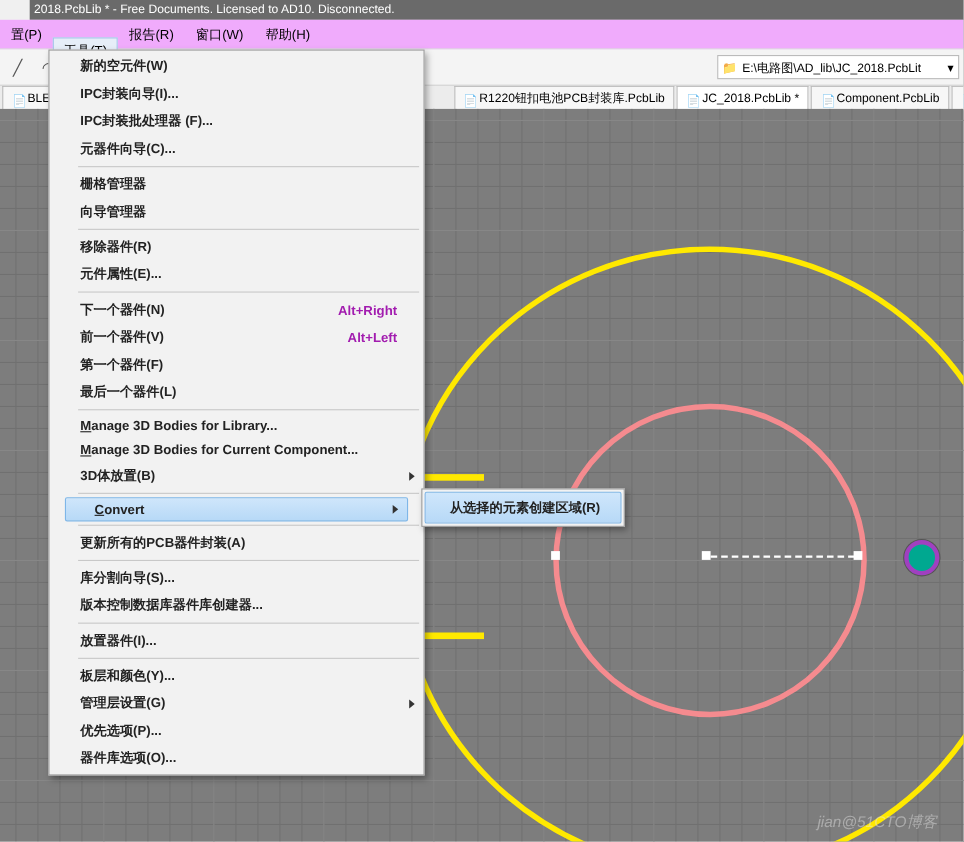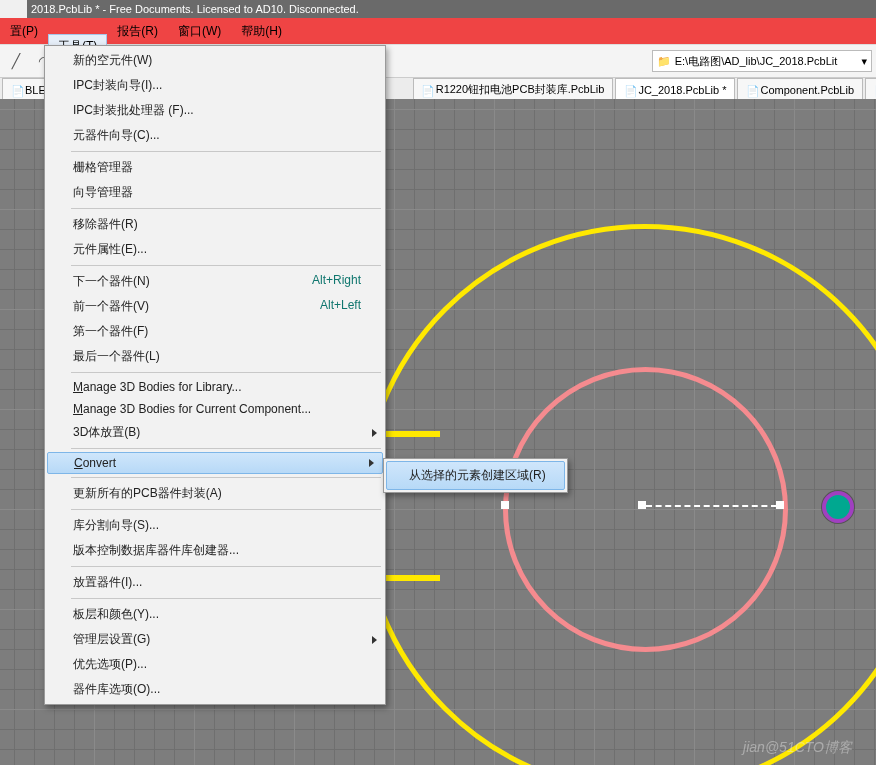--- a/index.html
+++ b/index.html
@@ -17,21 +17,21 @@
     color: #fff;
     height: 18px;
     line-height: 18px;
     padding-left: 4px;
     font-size: 11px;
     overflow: hidden;
     white-space: nowrap;
     margin-left: 27px;
   }
   .menu-bar {
-    background: #ef4444;
+    background: #f0abfc;
     border-bottom: 1px solid #ddd;
     height: 26px;
     display: flex;
     align-items: center;
     padding-left: 0px;
   }
   .menu-item {
     padding: 4px 10px;
     cursor: default;
   }
@@ -150,41 +150,42 @@
     box-shadow: 2px 3px 6px rgba(0,0,0,.35);
     padding: 2px 0;
   }
   .dd-item {
     padding: 4px 24px 4px 28px;
     font-size: 12px;
     color: #222;
     cursor: default;
     display: flex;
     justify-content: space-between;
-    align-items: flex-start;
+    align-items: center;
     position: relative;
-  }
-  .dd-item .shortcut { color:#0f766e; font-size:12px;}
+    font-weight: bold;
+  }
+  .dd-item .shortcut { color:#a21caf; font-size:12px;}
   .dd-item.highlight {
     background: linear-gradient(#cfe6fb,#b7d9f7);
     border: 1px solid #7eb6e8;
-    margin: 0 2px;
+    margin: 0 14px;
     padding: 3px 22px 3px 26px;
     border-radius: 2px;
   }
   .dd-item .arrow {
     width:0;height:0;border-top:4px solid transparent;border-bottom:4px solid transparent;border-left:5px solid #333;
     position:absolute; right:8px; top:50%; transform:translateY(-50%);
   }
   .dd-sep {
     height:1px; background:#c8c8c8; margin:3px 4px 3px 26px;
   }
   .submenu {
     position:absolute;
-    left: 383px; top: 458px;
+    left: 383px; top: 444px;
     background:#f2f2f2;
     border:1px solid #9a9a9a;
     box-shadow: 2px 3px 6px rgba(0,0,0,.35);
     padding:2px;
   }
   .submenu .dd-item.highlight{
     margin:0;
     padding: 5px 18px 5px 22px;
   }
   .underline-first::first-letter { text-decoration: underline; }

